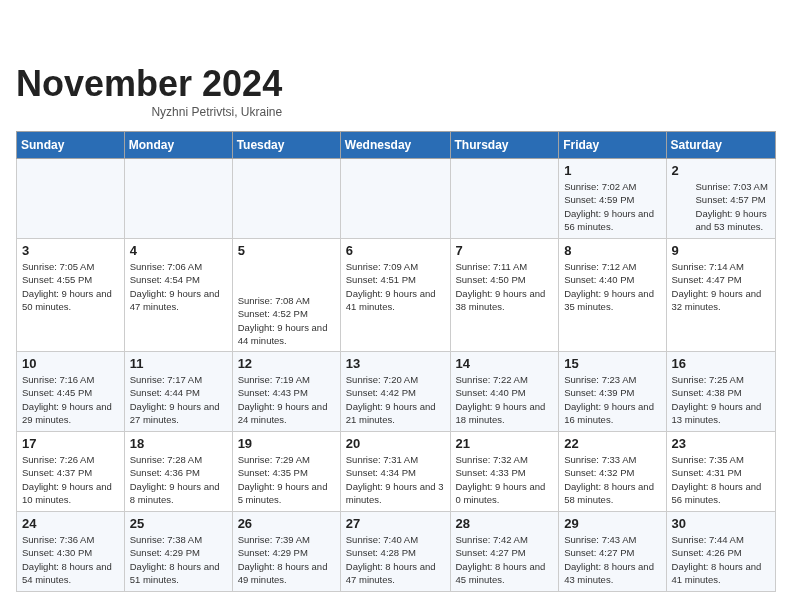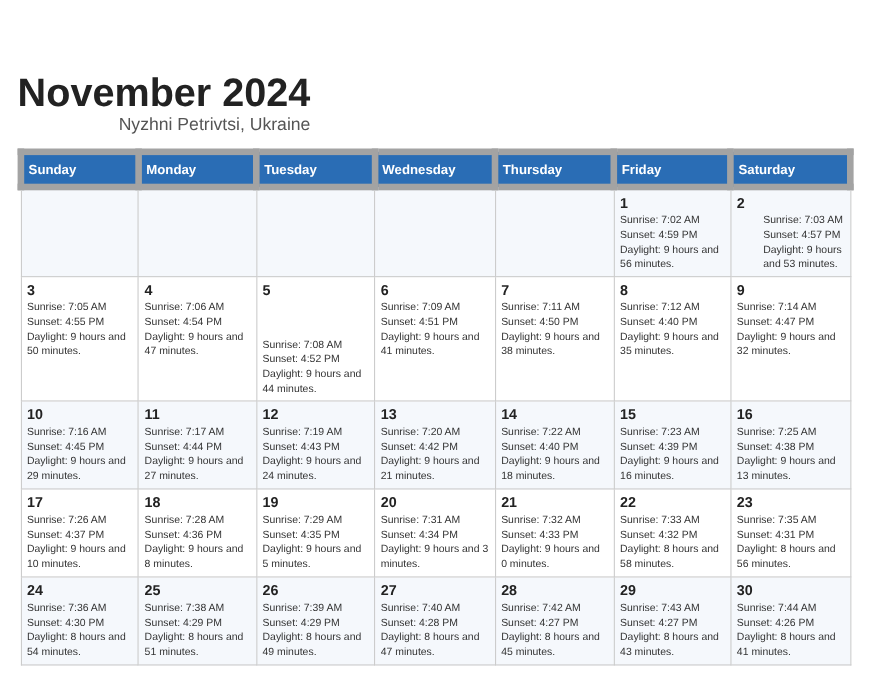--- a/index.html
+++ b/index.html
@@ -35,35 +35,35 @@
     .title-section {
       text-align: right;
     }
     .month-title {
       font-size: 36px;
       font-weight: bold;
       color: #222;
       margin-top: 47px;
     }
     .location {
-      font-size: 16px;
+      font-size: 12px;
       color: #555;
     }
     table {
       width: 100%;
       border-collapse: collapse;
     }
     thead tr th {
       background-color: #2a6db5;
       color: #fff;
       font-size: 12px;
       font-weight: bold;
       padding: 6px 4px;
       text-align: left;
-      border: 6px solid #a3a3a3;
+      border: 1px solid #a3a3a3;
     }
     tbody tr td {
       width: 113px;
       vertical-align: top;
       padding: 4px 5px;
       border: 1px solid #ccc;
       font-size: 10px;
       color: #333;
       background: #fff;
       height: 80px;

